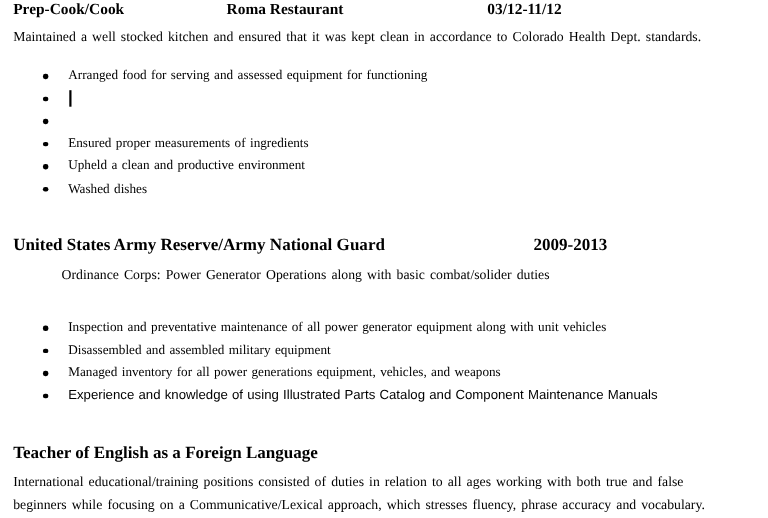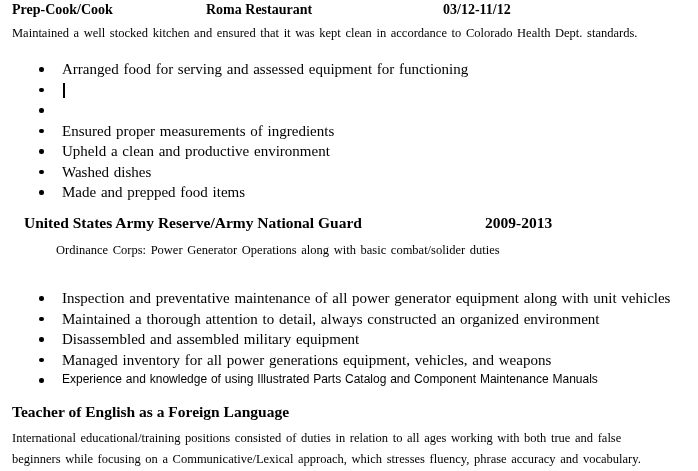--- a/index.html
+++ b/index.html
@@ -32,21 +32,21 @@
     top: 8px;
     width: 4.5px;
     height: 4.5px;
     background: #000000;
     border-radius: 50%;
   }
   .btext {
     position: absolute;
     left: 62px;
     top: 2px;
-    font-size: 15px;
+    font-size: 12px;
     white-space: nowrap;
     word-spacing: 1px;
   }
   .btext.sans {
     font-family: "Liberation Sans", "DejaVu Sans", sans-serif;
     font-size: 12px;
     word-spacing: 0.5px;
   }
   .caret {
     display: inline-block;
@@ -87,41 +87,33 @@
       <span class="btext">Ensured proper measurements of ingredients</span>
     </div>
     <div class="brow">
       <span class="dot"></span>
       <span class="btext">Upheld a clean and productive environment</span>
     </div>
     <div class="brow">
       <span class="dot"></span>
       <span class="btext">Washed dishes</span>
     </div>
-    <div class="brow">
-      <span class="dot"></span>
-      <span class="btext">Made and prepped food items</span>
-    </div>
   </div>
 
   <div class="abs h-row" style="top:214px;">
-    <span class="h2" style="left:24px;">United States Army Reserve/Army National Guard</span>
+    <span class="h2" style="left:12px;">United States Army Reserve/Army National Guard</span>
     <span class="h2" style="left:485px;">2009-2013</span>
   </div>
 
   <div class="abs para" style="top:240px; left:12px;margin-left:44px;">Ordinance Corps: Power Generator Operations along with basic combat/solider duties</div>
 
   <div class="abs blist" style="top:288px;">
     <div class="brow">
       <span class="dot"></span>
       <span class="btext">Inspection and preventative maintenance of all power generator equipment along with unit vehicles</span>
-    </div>
-    <div class="brow">
-      <span class="dot"></span>
-      <span class="btext">Maintained a thorough attention to detail, always constructed an organized environment</span>
     </div>
     <div class="brow">
       <span class="dot"></span>
       <span class="btext">Disassembled and assembled military equipment</span>
     </div>
     <div class="brow">
       <span class="dot"></span>
       <span class="btext">Managed inventory for all power generations equipment, vehicles, and weapons</span>
     </div>
     <div class="brow">

